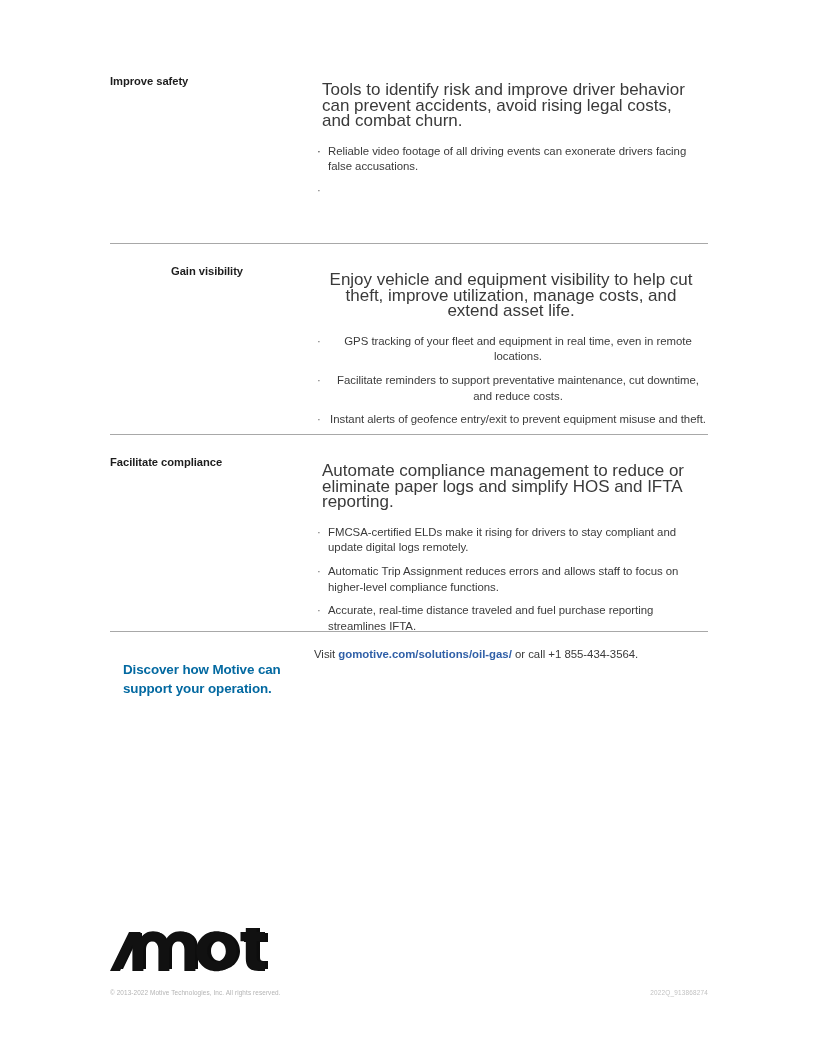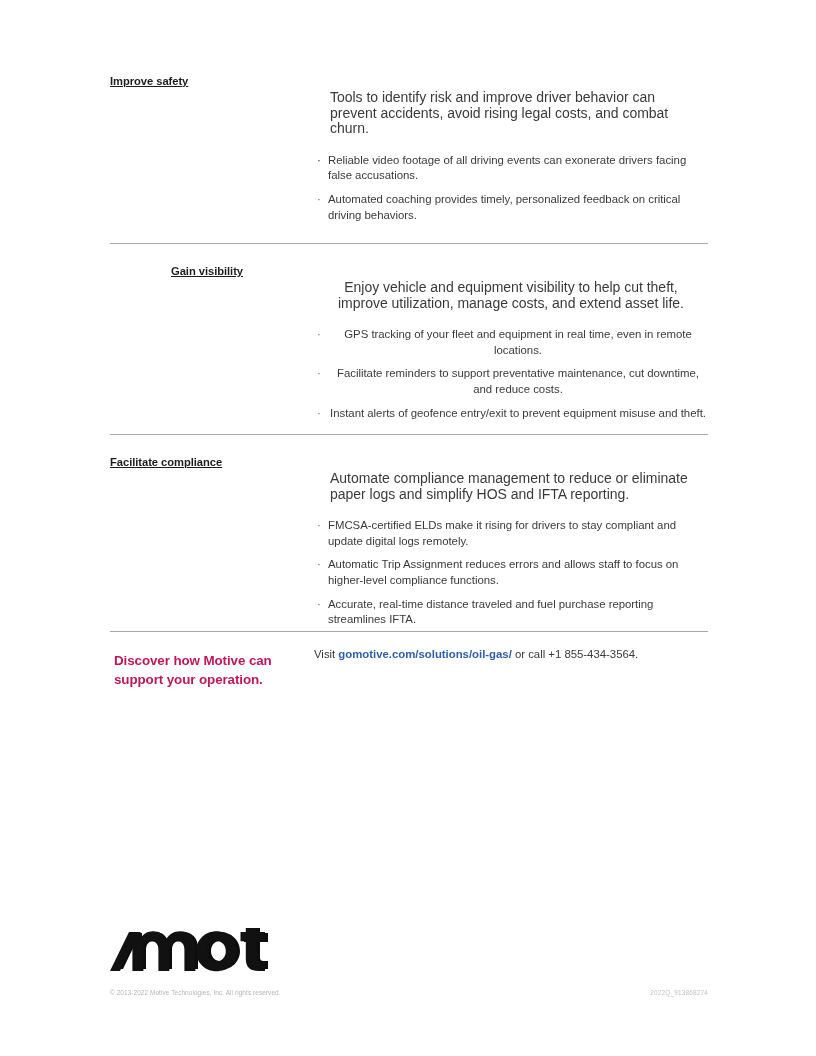--- a/index.html
+++ b/index.html
@@ -41,28 +41,27 @@
     width: 394px;
   }
 
   .section-heading {
     font-size: 11.2px;
     font-weight: bold;
     color: #1d1d1d;
     line-height: 15px;
     letter-spacing: -0.05px;
     margin: 0;
-    text-decoration: underline;
   }
 
   .lead {
-    font-size: 14px;
+    font-size: 17px;
     line-height: 15.6px;
     color: #3a3a3a;
-    margin: 16px;
+    margin: 8px;
     letter-spacing: -0.02px;
   }
 
   ul.bullets {
     list-style: none;
     margin: 15px 0 0 0;
     padding: 0;
   }
   ul.bullets li {
     position: relative;
@@ -88,22 +87,22 @@
     border-top: 1px solid #a8a8a8;
     margin: 0;
     width: 598px;
   }
 
   
   .cta-heading {
     font-size: 13.4px;
     font-weight: bold;
     line-height: 19px;
-    color: #be185d;
-    margin: 4px;
+    color: #0369a1;
+    margin: 13px;
     letter-spacing: -0.1px;
   }
   .cta-body {
     font-size: 11.4px;
     line-height: 15.6px;
     color: #3a3a3a;
     margin: 0;
     letter-spacing: -0.02px;
   }
   .cta-link {
@@ -149,21 +148,21 @@
 
   <div class="pos section" style="top:74px;">
     <div class="col-left">
       <h2 class="section-heading">Improve safety</h2>
     </div>
     <div class="col-right">
       <p class="lead">Tools to identify risk and improve driver behavior can prevent accidents, avoid rising legal costs, and combat churn.</p>
       <ul class="bullets">
         <li><span class="dot">·</span></li>
         <li><span class="dot">·</span><span>Reliable video footage of all driving events can exonerate drivers facing false accusations.</span></li>
-        <li><span class="dot">·</span><span>Automated coaching provides timely, personalized feedback on critical driving behaviors.</span></li>
+        <li><span class="dot">·</span></li>
       </ul>
     </div>
   </div>
 
   <hr class="divider pos" style="top:243px;">
 
   <div class="pos section" style="top:264px;text-align:center;">
     <div class="col-left">
       <h2 class="section-heading">Gain visibility</h2>
     </div>

